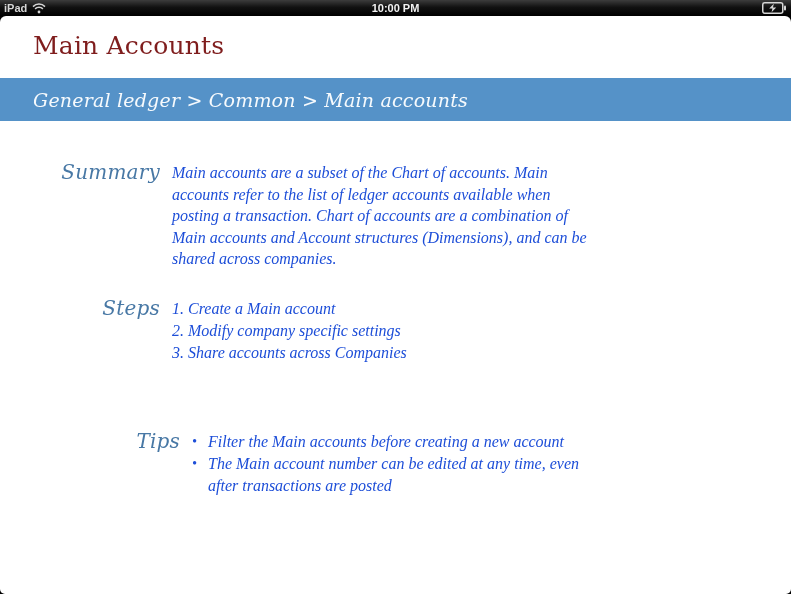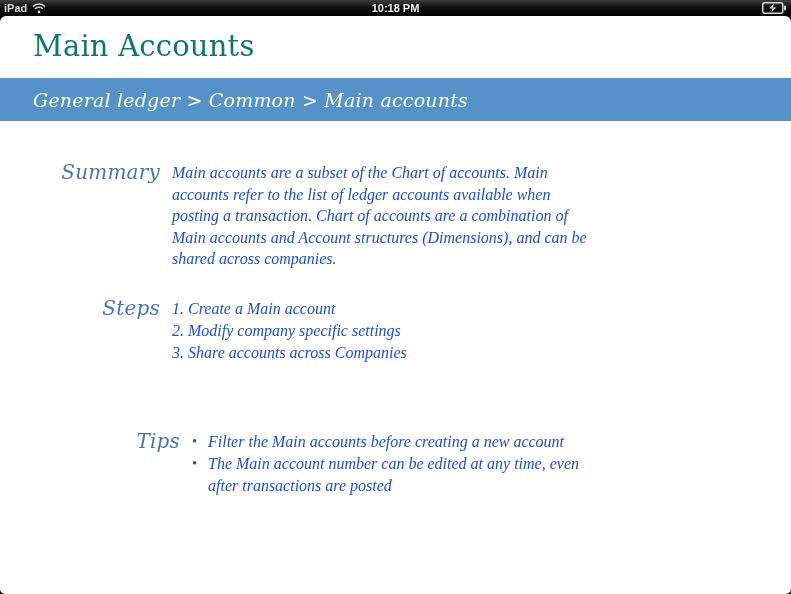--- a/index.html
+++ b/index.html
@@ -33,22 +33,22 @@
   .app {
     position: absolute; top: 16px; left: 0; right: 0; bottom: 0;
     background: #fff;
     border-radius: 6px 6px 5px 5px;
     overflow: hidden;
   }
 
   .titlebar { height: 62px; }
   .page-title {
     padding: 11px 0 0 33px;
-    font-size: 29px; line-height: 38px;
-    color: #0f766e;
+    font-size: 25px; line-height: 38px;
+    color: #7f1d1d;
     letter-spacing: 0.2px;
   }
 
   .breadcrumb-bar {
     height: 43px;
     background: #5592c8;
     display: flex; align-items: center;
   }
   .breadcrumb {
     padding-left: 33px;
@@ -93,21 +93,21 @@
     <div class="sb-left">
       <span>iPad</span>
       <span class="sb-icon">
         <svg width="14" height="11" viewBox="0 0 14 11">
           <path d="M1 3.6 A8.5 8.5 0 0 1 13 3.6" fill="none" stroke="#d6d6d6" stroke-width="1.5"></path>
           <path d="M3.1 5.9 A5.5 5.5 0 0 1 10.9 5.9" fill="none" stroke="#d6d6d6" stroke-width="1.5"></path>
           <circle cx="7" cy="9" r="1.4" fill="#d6d6d6"></circle>
         </svg>
       </span>
     </div>
-    <div class="sb-time">10:18 PM</div>
+    <div class="sb-time">10:00 PM</div>
     <div class="sb-right">
       <span class="sb-icon">
         <svg width="24" height="12" viewBox="0 0 24 12">
           <rect x="0.75" y="0.75" width="20" height="10.5" rx="2" fill="none" stroke="#d6d6d6" stroke-width="1.5"></rect>
           <rect x="22" y="3.5" width="2" height="5" rx="1" fill="#d6d6d6"></rect>
           <path d="M11.8 1.8 L7.2 6.6 L10.4 6.6 L9.6 10.2 L14.2 5.4 L11 5.4 Z" fill="#d6d6d6"></path>
         </svg>
       </span>
     </div>
   </div>

